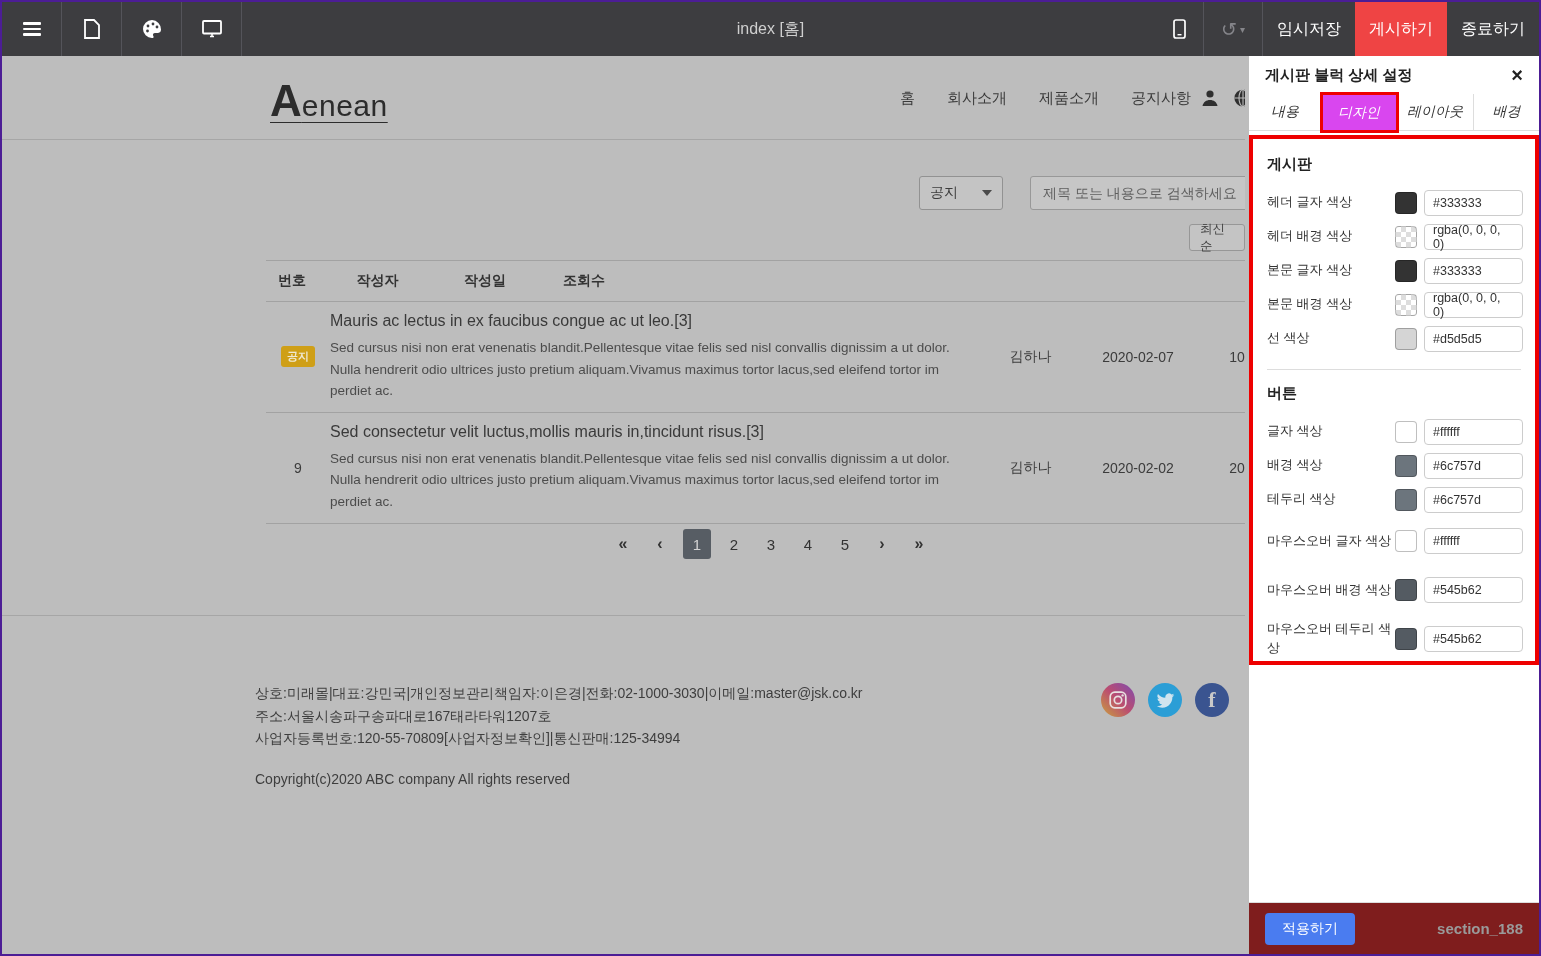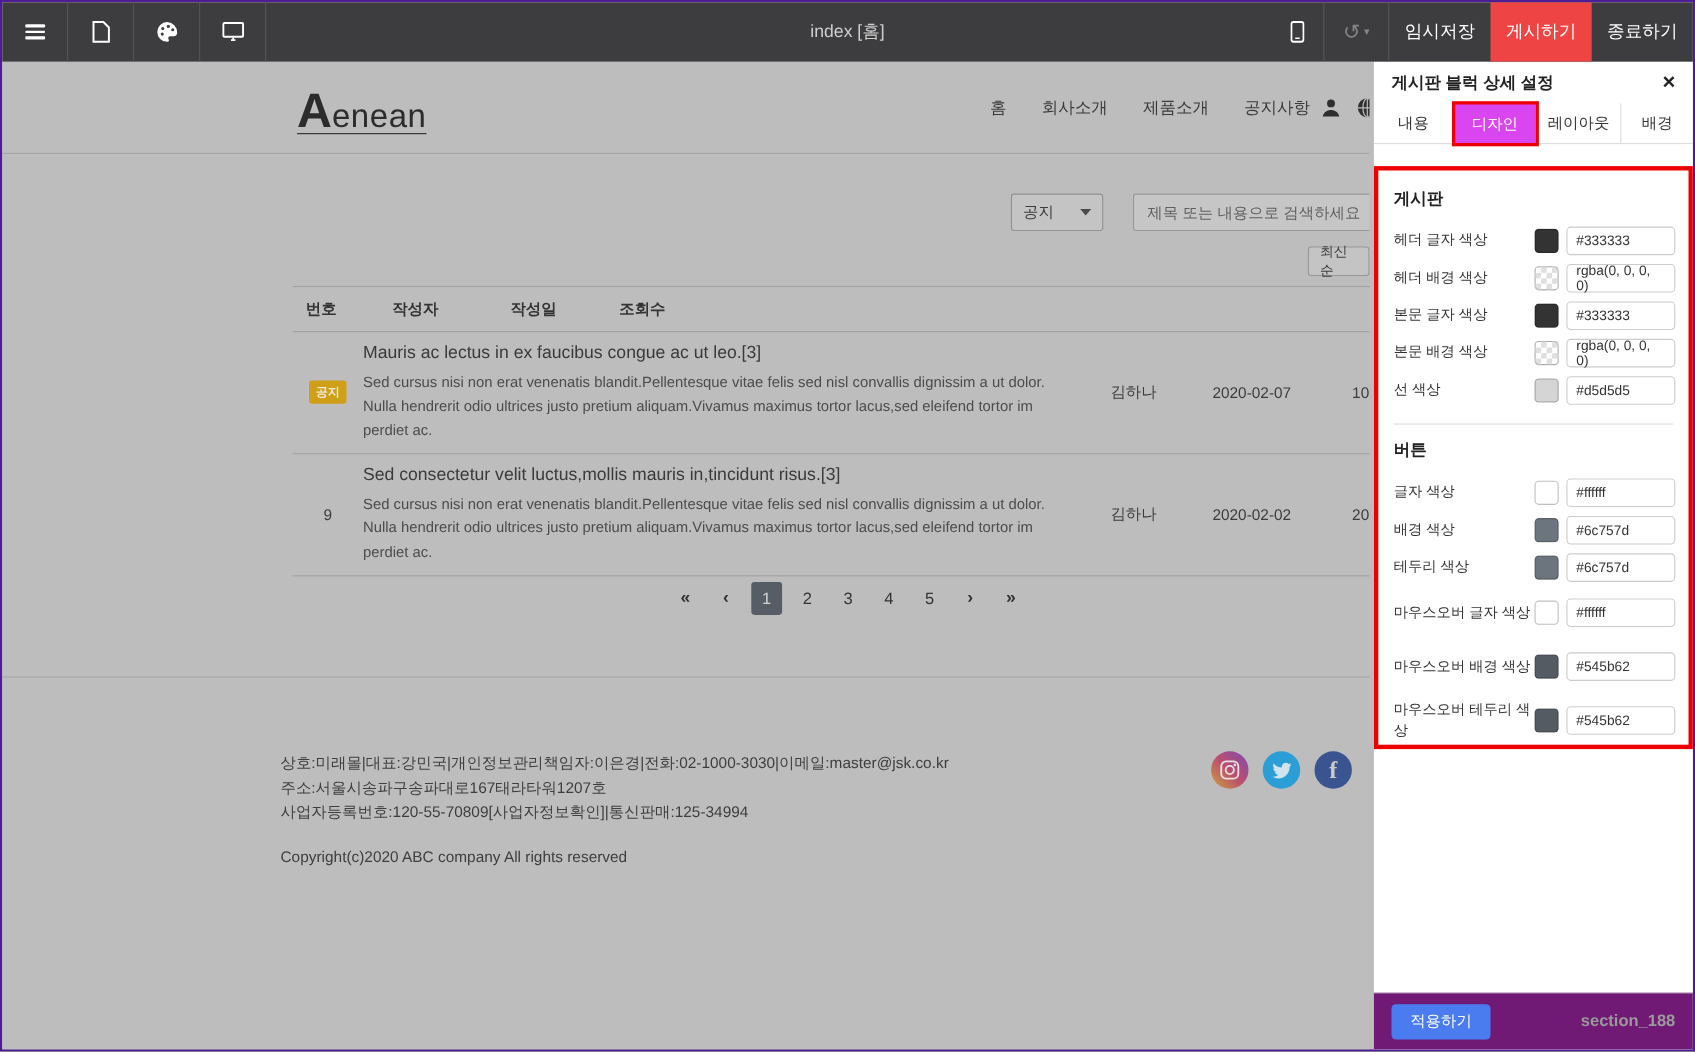--- a/index.html
+++ b/index.html
@@ -69,33 +69,33 @@
   .soc { width:34px; height:34px; border-radius:50%; display:flex; align-items:center; justify-content:center; cursor:pointer; }
   .soc.ig { background:linear-gradient(45deg,#c9a23c 0%,#bb4d70 50%,#7d4bb0 100%); }
   .soc.tw { background:#2b9ed6; }
   .soc.fb { background:#3a5490; color:#c9c9c9; font-weight:bold; font-size:22px; font-family:"Liberation Serif",serif; }
 
   
   .panel { position:absolute; top:54px; right:0; width:290px; bottom:0; background:#fff; z-index:4; }
   .panel-head { height:38px; display:flex; align-items:center; justify-content:space-between; padding:0 16px;gap:36px; }
   .panel-title { font-size:15px; font-weight:bold; color:#222; }
   .panel-close { font-size:20px; font-weight:bold; color:#222; cursor:pointer; line-height:1; }
-  .tabs { display:flex; height:37px; }
+  .tabs { display:flex; height:37px;font-style:italic; }
   .tab { display:flex; align-items:center; justify-content:center; font-size:14px; color:#333; border-bottom:1px solid #ddd; border-right:1px solid #ddd; cursor:pointer; }
   .tab:last-child { border-right:none; }
   .tab.active { background:#d946ef; color:#fff; border-bottom:none; outline:3px solid #ee0000; outline-offset:-1px; z-index:3; position:relative; }
-  .red-box { position:absolute; top:95px; left:0; width:290px; height:530px; border:4px solid #ee0000; background:#fff; padding:12px 12px 0 14px; overflow:hidden; }
+  .red-box { position:absolute; top:79px; left:0; width:290px; height:530px; border:4px solid #ee0000; background:#fff; padding:12px 12px 0 14px; overflow:hidden; }
   .p-heading { font-size:15px; font-weight:bold; color:#222; margin:4px 0 12px; }
   .prow { display:flex; align-items:center; min-height:33px; margin-bottom:1px; }
   .plabel { width:128px; font-size:13px; color:#333; line-height:1.45; }
   .swatch { width:22px; height:22px; border-radius:4px; border:1px solid rgba(0,0,0,.25); flex:none; cursor:pointer; }
   .swatch.checker { background-image:linear-gradient(45deg,#ddd 25%,transparent 25%,transparent 75%,#ddd 75%),linear-gradient(45deg,#ddd 25%,#fff 25%,#fff 75%,#ddd 75%); background-size:10px 10px; background-position:0 0,5px 5px; }
   .pinput { flex:1; height:26px; margin-left:7px; border:1px solid #ccc; border-radius:4px; font-size:12.5px; color:#333; display:flex; align-items:center; padding:0 8px; cursor:text; background:#fff; }
   .p-divider { border-top:1px solid #ddd; margin:14px 2px 14px 0; }
-  .panel-foot { position:absolute; bottom:0; left:0; width:100%; height:52px; border-top:1px solid #ddd; display:flex; align-items:center; justify-content:space-between; padding:0 16px; background:#701a75; }
+  .panel-foot { position:absolute; bottom:0; left:0; width:100%; height:52px; border-top:1px solid #ddd; display:flex; align-items:center; justify-content:space-between; padding:0 16px; background:#7f1d1d; }
   .apply-btn { background:#4a7cf0; color:#fff; border:none; border-radius:4px; font-size:14px; padding:7px 17px; cursor:pointer; font-family:inherit; }
   .section-id { font-size:15px; font-weight:bold; color:#9a9a9a; }
   svg { display:block; }
 </style>
 </head>
 <body>
 
 <div id="frame">
 
   <div class="toolbar">

